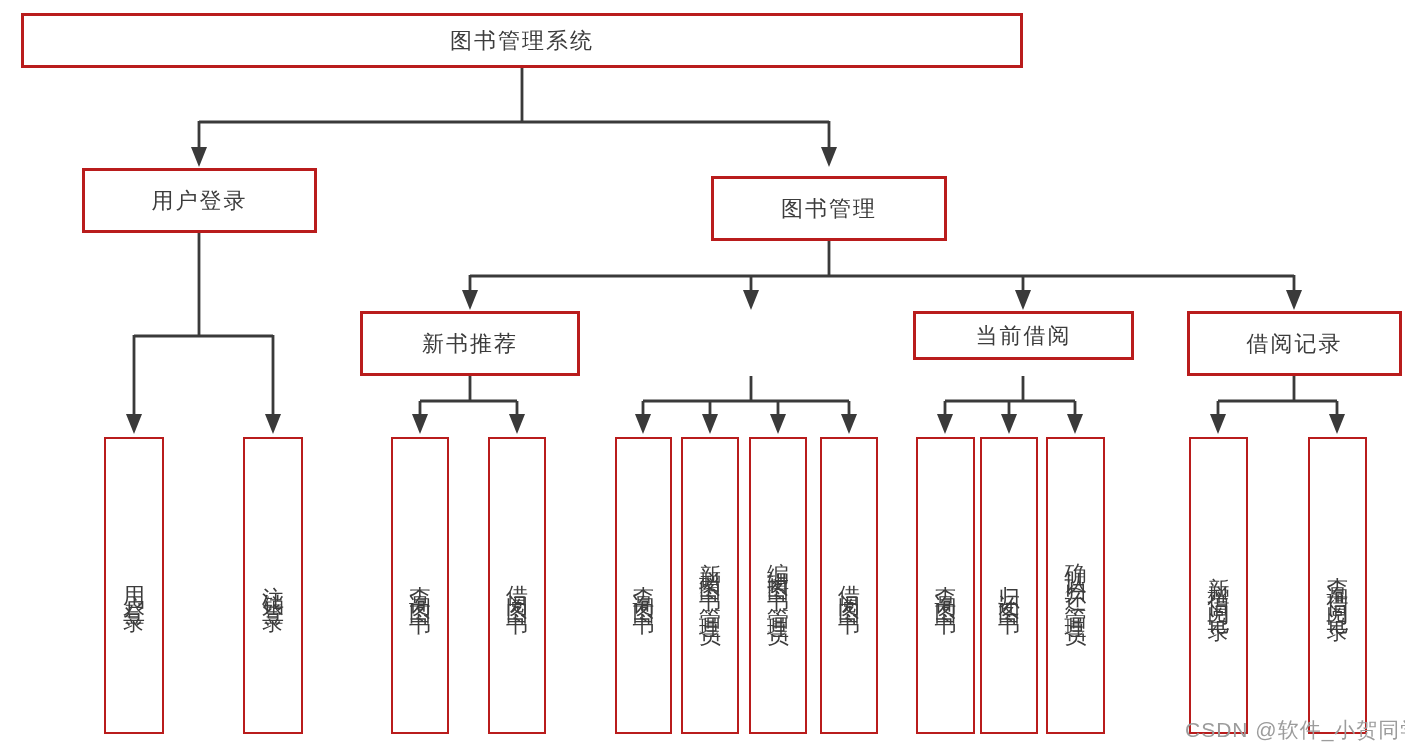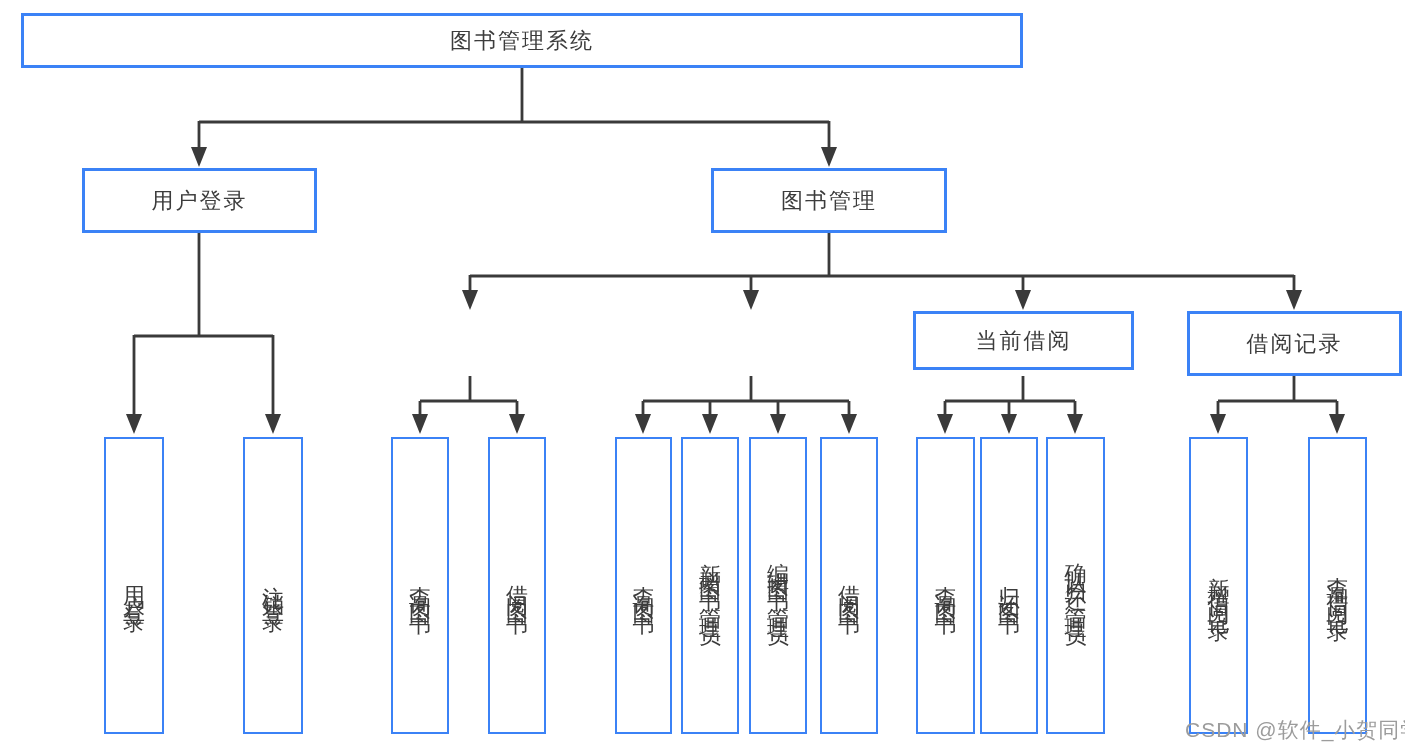--- a/index.html
+++ b/index.html
@@ -11,21 +11,21 @@
     overflow:hidden;
   }
   svg.connectors{
     position:absolute;left:0;top:0;width:1405px;height:747px;
     pointer-events:none;
   }
   .box{
     position:absolute;
     box-sizing:border-box;
     background:#ffffff;
-    border:3px solid #3b82f6;
+    border:3px solid #b91c1c;
     color:#3c3c3c;
     display:flex;
     align-items:center;
     justify-content:center;
     text-align:center;
   }
   .box.h{
     font-size:22px;
     letter-spacing:2px;
     white-space:nowrap;
@@ -110,23 +110,24 @@
       <polygon points="1001,414 1017,414 1009,434"></polygon>
       <polygon points="1067,414 1083,414 1075,434"></polygon>
       <polygon points="1210,414 1226,414 1218,434"></polygon>
       <polygon points="1329,414 1345,414 1337,434"></polygon>
     </g>
   </svg>
 
   <div class="box h" style="left:21px;top:13px;width:1002px;height:55px">图书管理系统</div>
 
   <div class="box h" style="left:82px;top:168px;width:235px;height:65px">用户登录</div>
-  <div class="box h" style="left:711px;top:168px;width:236px;height:65px">图书管理</div>
+  <div class="box h" style="left:711px;top:176px;width:236px;height:65px">图书管理</div>
 
-  <div class="box h" style="left:913px;top:311px;width:221px;height:59px">当前借阅</div>
+  <div class="box h" style="left:360px;top:311px;width:220px;height:65px">新书推荐</div>
+  <div class="box h" style="left:913px;top:311px;width:221px;height:49px">当前借阅</div>
   <div class="box h" style="left:1187px;top:311px;width:215px;height:65px">借阅记录</div>
 
   <div class="box v" style="left:104px;top:437px;width:60px;height:297px">用户登录</div>
   <div class="box v" style="left:243px;top:437px;width:60px;height:297px">注销登录</div>
 
   <div class="box v" style="left:391px;top:437px;width:58px;height:297px">查询图书</div>
   <div class="box v" style="left:488px;top:437px;width:58px;height:297px">借阅图书</div>
 
   <div class="box v" style="left:615px;top:437px;width:57px;height:297px">查询图书</div>
   <div class="box v" style="left:681px;top:437px;width:58px;height:297px">新增图书（管理员）</div>

